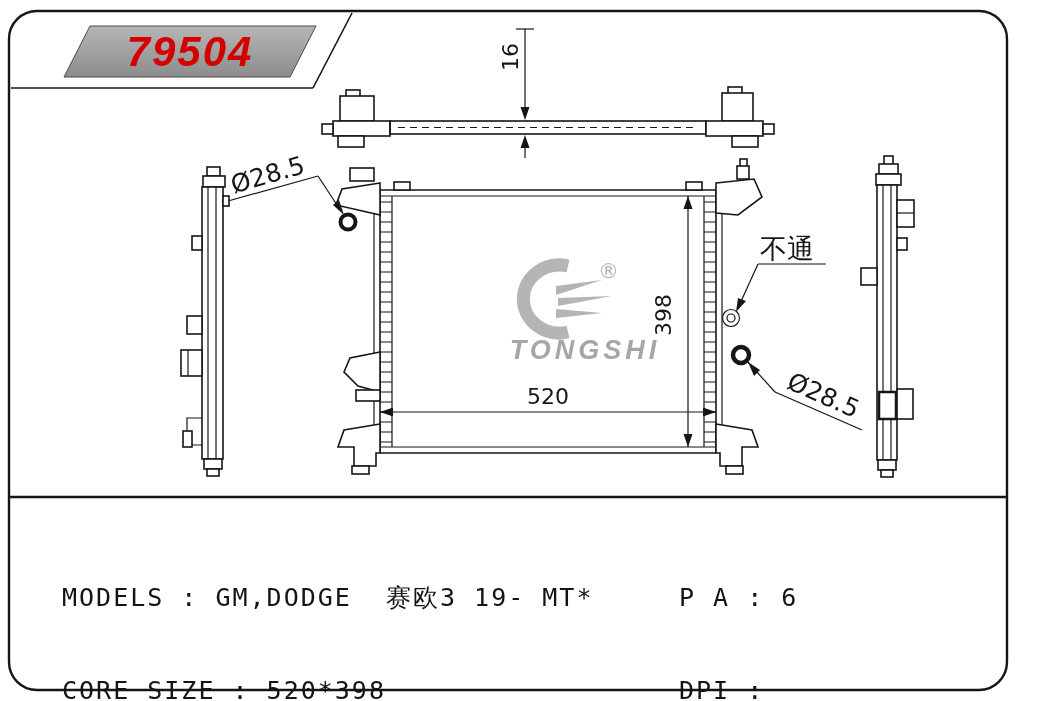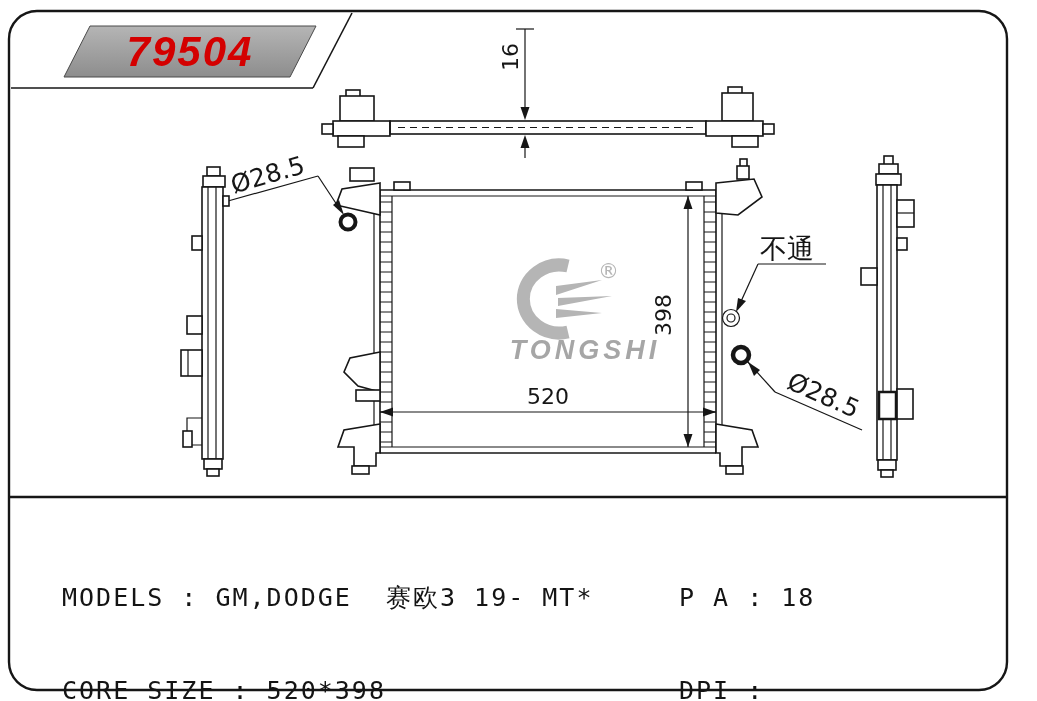--- a/index.html
+++ b/index.html
@@ -181,19 +181,19 @@
     </g>
   </svg>
 
   <div class="specs specs-left">
     <div class="spec-line">MODELS : GM,DODGE  赛欧3 19- MT*</div>
     <div class="spec-line">CORE SIZE : 520*398</div>
     
     
   </div>
   <div class="specs specs-right">
-    <div class="spec-line">P A : 18</div>
+    <div class="spec-line">P A : 6</div>
     <div class="spec-line">DPI :</div>
     
     
   </div>
 
 </div>
 
 </body></html>

